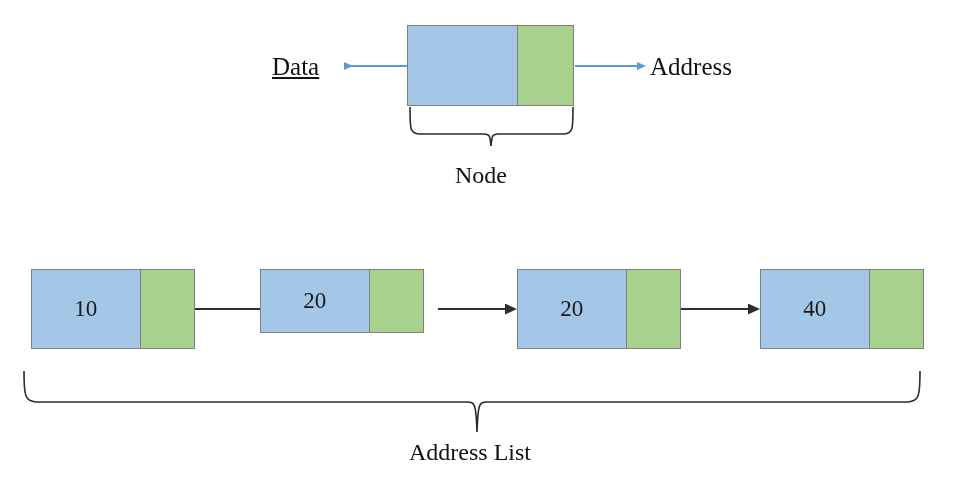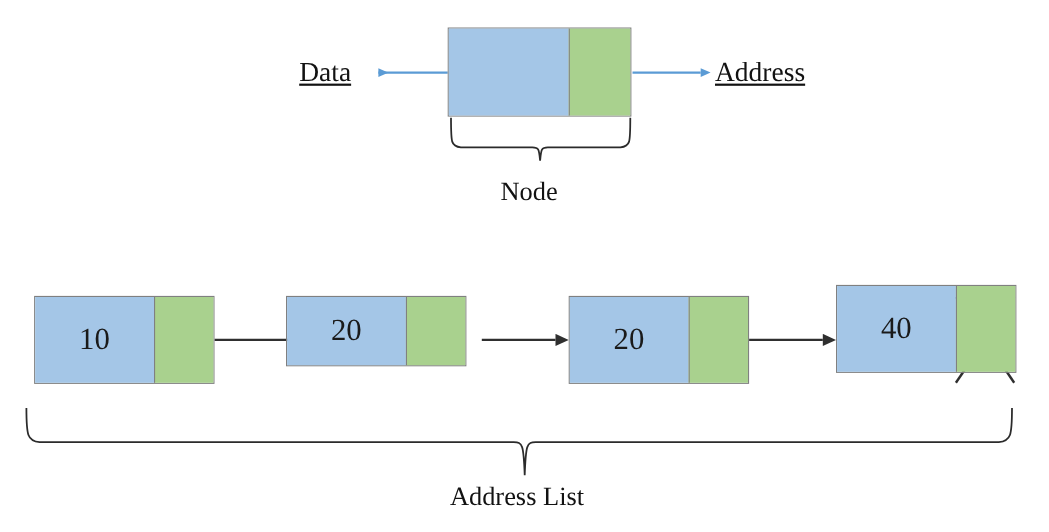--- a/index.html
+++ b/index.html
@@ -33,21 +33,21 @@
     font-size: 25px;
   }
   .label-brace {
     font-size: 24px;
   }
   .cell-value {
     position: absolute;
     display: flex;
     align-items: center;
     justify-content: center;
-    font-size: 28px;
+    font-size: 23px;
     font-family: "Liberation Serif", "DejaVu Serif", serif;
     color: #1a1a1a;
   }
   .node-box {
     position: absolute;
     box-sizing: border-box;
     border: 1.4px solid #808080;
     display: flex;
   }
   .seg-data {
@@ -123,21 +123,21 @@
   </g>
 </svg>
 
 <div class="node-box" style="left:407px; top:25px; width:167px; height:81px;">
   <div class="seg-data" style="width:110px; background:#a4c6e7;"></div>
   <div class="seg-addr" style="width:57px; background:#a9d18e;"></div>
 </div>
 
 <div class="txt label-side" style="left:272px; top:54px;text-decoration:underline;">Data</div>
 
-<div class="txt label-side" style="left:650px; top:54px;text-decoration:underline;">Address</div>
+<div class="txt label-side" style="left:650px; top:54px;">Address</div>
 
 <div class="txt label-brace" style="left:455px; top:163px;">Node</div>
 
 <div class="node-box" style="left:31px; top:269px; width:164px; height:80px;">
   <div class="seg-data" style="width:109px; background:#a4c6e7;">
     <div class="cell-value" style="left:0; top:0; right:0; bottom:0;">10</div>
   </div>
   <div class="seg-addr" style="width:55px; background:#a9d18e;"></div>
 </div>
 
@@ -148,20 +148,20 @@
   <div class="seg-addr" style="width:55px; background:#a9d18e;"></div>
 </div>
 
 <div class="node-box" style="left:517px; top:269px; width:164px; height:80px;">
   <div class="seg-data" style="width:109px; background:#a4c6e7;">
     <div class="cell-value" style="left:0; top:0; right:0; bottom:0;">20</div>
   </div>
   <div class="seg-addr" style="width:55px; background:#a9d18e;"></div>
 </div>
 
-<div class="node-box" style="left:760px; top:259px; width:164px; height:80px;">
+<div class="node-box" style="left:760px; top:269px; width:164px; height:80px;">
   <div class="seg-data" style="width:109px; background:#a4c6e7;">
     <div class="cell-value" style="left:0; top:0; right:0; bottom:0;">40</div>
   </div>
   <div class="seg-addr" style="width:55px; background:#a9d18e;"></div>
 </div>
 
 <div class="txt label-brace" style="left:409px; top:440px;">Address List</div>
 
 </body></html>

